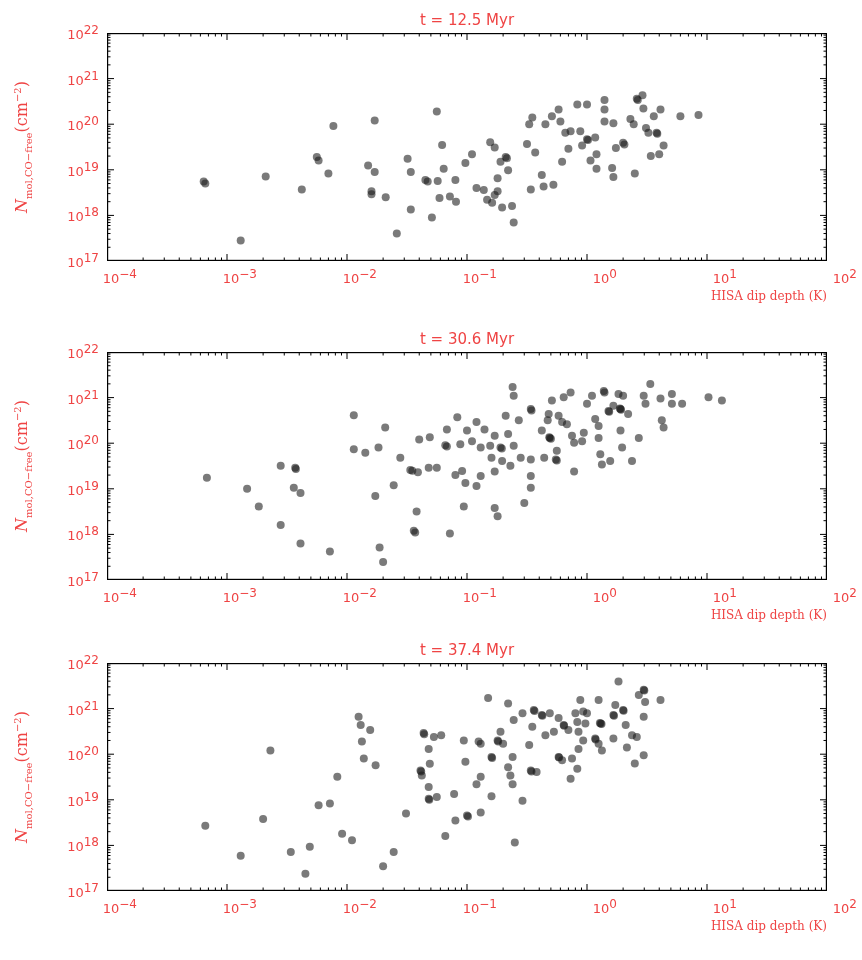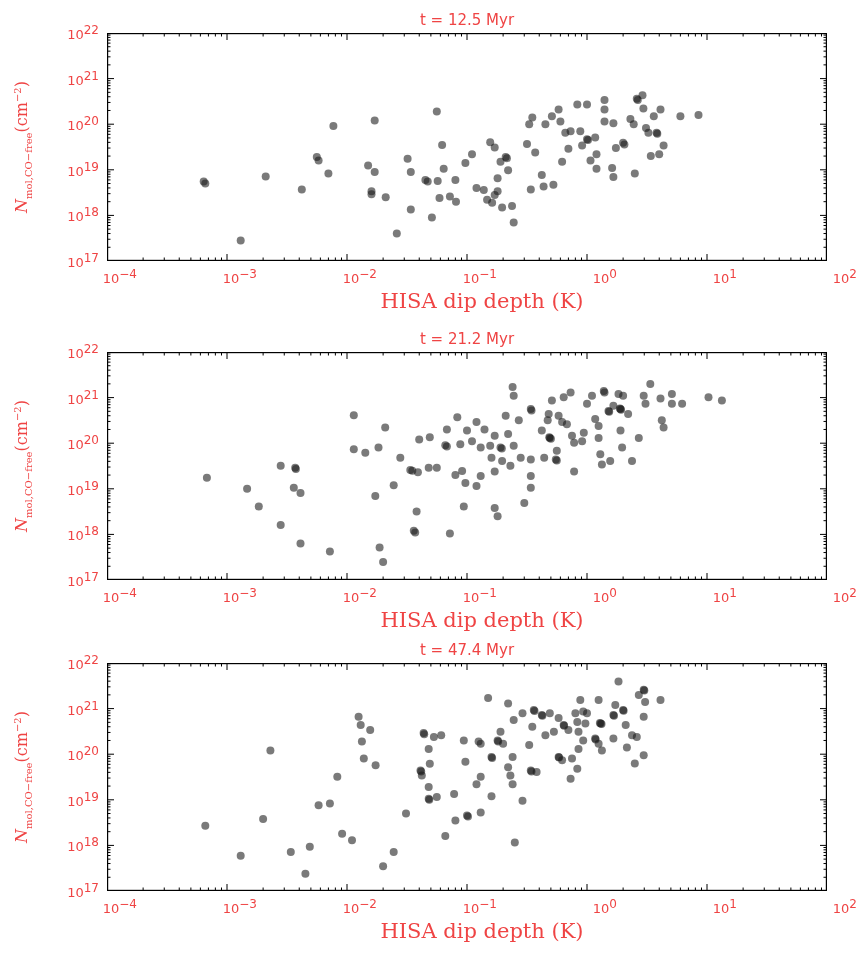--- a/index.html
+++ b/index.html
@@ -3,22 +3,22 @@
 <meta charset="utf-8">
 <style>
   html,body{margin:0;padding:0;background:#fff;}
   .fig{position:relative;width:862px;height:960px;background:#ffffff;
        font-family:"DejaVu Sans",sans-serif;color:#ef4444;overflow:hidden;}
   .panel{position:absolute;left:0;width:862px;height:320px;}
   .p0{top:0;} .p1{top:319px;} .p2{top:630px;}
   .title{position:absolute;left:107px;top:10px;width:720px;text-align:center;
          font-size:15px;line-height:20px;}
   svg.plot{position:absolute;left:107px;top:33px;width:720px;height:228px;overflow:hidden;}
-  .xlabel{position:absolute;left:122px;top:289px;width:720px;text-align:center;
-          font-family:"DejaVu Serif",serif;font-size:21px;}
+  .xlabel{position:absolute;left:107px;top:289px;width:720px;text-align:right;
+          font-family:"DejaVu Serif",serif;font-size:12px;}
   .ylabel{position:absolute;left:-117px;top:136px;width:280px;height:22px;
           transform:rotate(-90deg);text-align:center;
           font-family:"DejaVu Serif",serif;font-size:16px;white-space:nowrap;}
   .ylabel .nvar{font-style:italic;}
   .ylabel sub{font-size:10px;}
   .ylabel sup{font-size:10px;}
   .xtick{position:absolute;width:60px;text-align:right;font-size:13px;}
   .ytick{position:absolute;width:52px;text-align:right;font-size:13px;}
   .xtick sup,.ytick sup{font-size:12px;}
 </style>
@@ -348,21 +348,21 @@
       <div class="xtick" style="left: 797px; top: 267px;">10<sup>2</sup></div>
       <div class="ytick" style="left: 47px; top: 251px;">10<sup>17</sup></div>
       <div class="ytick" style="left: 47px; top: 205.4px;">10<sup>18</sup></div>
       <div class="ytick" style="left: 47px; top: 159.8px;">10<sup>19</sup></div>
       <div class="ytick" style="left: 47px; top: 114.2px;">10<sup>20</sup></div>
       <div class="ytick" style="left: 47px; top: 68.6px;">10<sup>21</sup></div>
       <div class="ytick" style="left: 47px; top: 23px;">10<sup>22</sup></div>
     </section>
 
   <section class="panel p1">
-    <div class="title">t = 21.2 Myr</div>
+    <div class="title">t = 30.6 Myr</div>
     <svg class="plot" viewBox="0 0 720 228">
         <rect x="0.6" y="0.6" width="718.8" height="226.8" fill="none" stroke="#000000" stroke-width="1.2"></rect>
         <line x1="0" y1="228" x2="0" y2="221" stroke="#000000" stroke-width="1"></line>
         <line x1="0" y1="0" x2="0" y2="7" stroke="#000000" stroke-width="1"></line>
         <line x1="36.12359947967775" y1="228" x2="36.12359947967775" y2="224.5" stroke="#000000" stroke-width="1"></line>
         <line x1="36.12359947967775" y1="0" x2="36.12359947967775" y2="3.5" stroke="#000000" stroke-width="1"></line>
         <line x1="57.25455056635951" y1="228" x2="57.25455056635951" y2="224.5" stroke="#000000" stroke-width="1"></line>
         <line x1="57.25455056635951" y1="0" x2="57.25455056635951" y2="3.5" stroke="#000000" stroke-width="1"></line>
         <line x1="72.2471989593555" y1="228" x2="72.2471989593555" y2="224.5" stroke="#000000" stroke-width="1"></line>
         <line x1="72.2471989593555" y1="0" x2="72.2471989593555" y2="3.5" stroke="#000000" stroke-width="1"></line>
@@ -700,21 +700,21 @@
       <div class="xtick" style="left: 797px; top: 267px;">10<sup>2</sup></div>
       <div class="ytick" style="left: 47px; top: 251px;">10<sup>17</sup></div>
       <div class="ytick" style="left: 47px; top: 205.4px;">10<sup>18</sup></div>
       <div class="ytick" style="left: 47px; top: 159.8px;">10<sup>19</sup></div>
       <div class="ytick" style="left: 47px; top: 114.2px;">10<sup>20</sup></div>
       <div class="ytick" style="left: 47px; top: 68.6px;">10<sup>21</sup></div>
       <div class="ytick" style="left: 47px; top: 23px;">10<sup>22</sup></div>
     </section>
 
   <section class="panel p2">
-    <div class="title">t = 47.4 Myr</div>
+    <div class="title">t = 37.4 Myr</div>
     <svg class="plot" viewBox="0 0 720 228">
         <rect x="0.6" y="0.6" width="718.8" height="226.8" fill="none" stroke="#000000" stroke-width="1.2"></rect>
         <line x1="0" y1="228" x2="0" y2="221" stroke="#000000" stroke-width="1"></line>
         <line x1="0" y1="0" x2="0" y2="7" stroke="#000000" stroke-width="1"></line>
         <line x1="36.12359947967775" y1="228" x2="36.12359947967775" y2="224.5" stroke="#000000" stroke-width="1"></line>
         <line x1="36.12359947967775" y1="0" x2="36.12359947967775" y2="3.5" stroke="#000000" stroke-width="1"></line>
         <line x1="57.25455056635951" y1="228" x2="57.25455056635951" y2="224.5" stroke="#000000" stroke-width="1"></line>
         <line x1="57.25455056635951" y1="0" x2="57.25455056635951" y2="3.5" stroke="#000000" stroke-width="1"></line>
         <line x1="72.2471989593555" y1="228" x2="72.2471989593555" y2="224.5" stroke="#000000" stroke-width="1"></line>
         <line x1="72.2471989593555" y1="0" x2="72.2471989593555" y2="3.5" stroke="#000000" stroke-width="1"></line>

